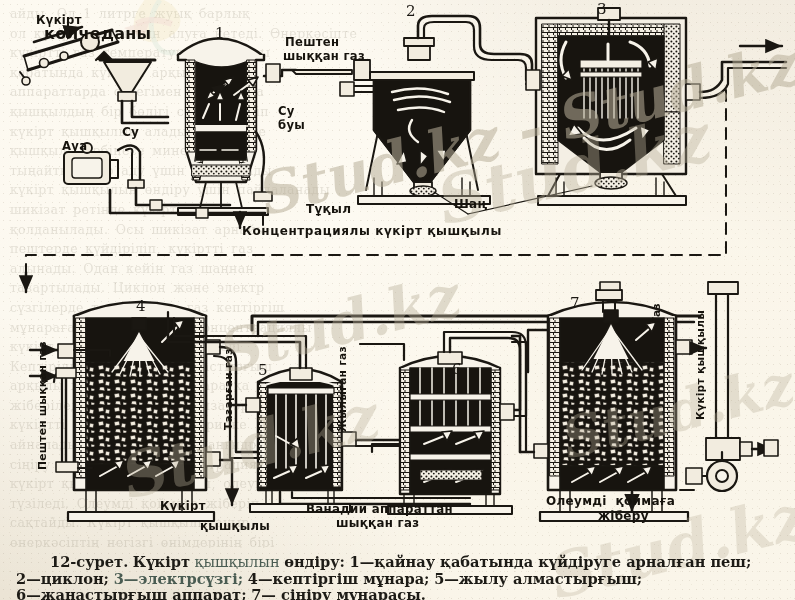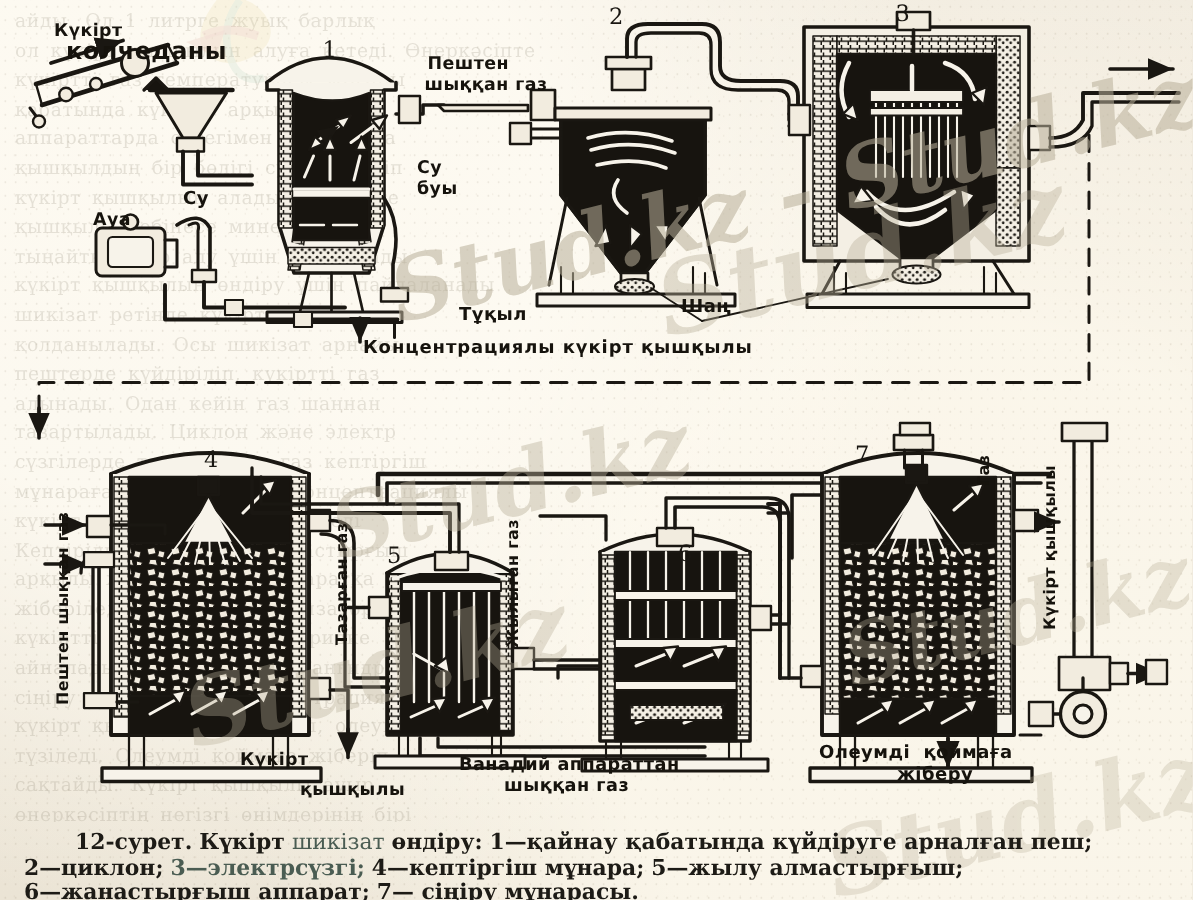--- a/index.html
+++ b/index.html
@@ -562,21 +562,21 @@
   <div class="num" style="left:597px;top:0px;">3</div>
   <div class="num" style="left:136px;top:297px;">4</div>
   <div class="num" style="left:258px;top:361px;">5</div>
   <div class="num" style="left:452px;top:360px;">6</div>
   <div class="num" style="left:570px;top:294px;">7</div>
 
   <div class="cap">
     <div style="text-align:justify;">
       <span class="ind"></span><b>12-сурет.</b>
       <b>Күкірт</b>
-      <span class="lt">шикізат</span>
+      <span class="lt">қышқылын</span>
       <b>өндіру:</b>
       <b>1—қайнау қабатында күйдіруге арналған пеш;</b>
     </div>
     <div style="margin-top:-1px;">
       <b>2—циклон;</b>
       <span class="lt"><b>3—электрсүзгі;</b></span>
       <b>4—кептіргіш мұнара;</b>
       <b>5—жылу алмастырғыш;</b>
     </div>
     <div style="margin-top:-1px;">

